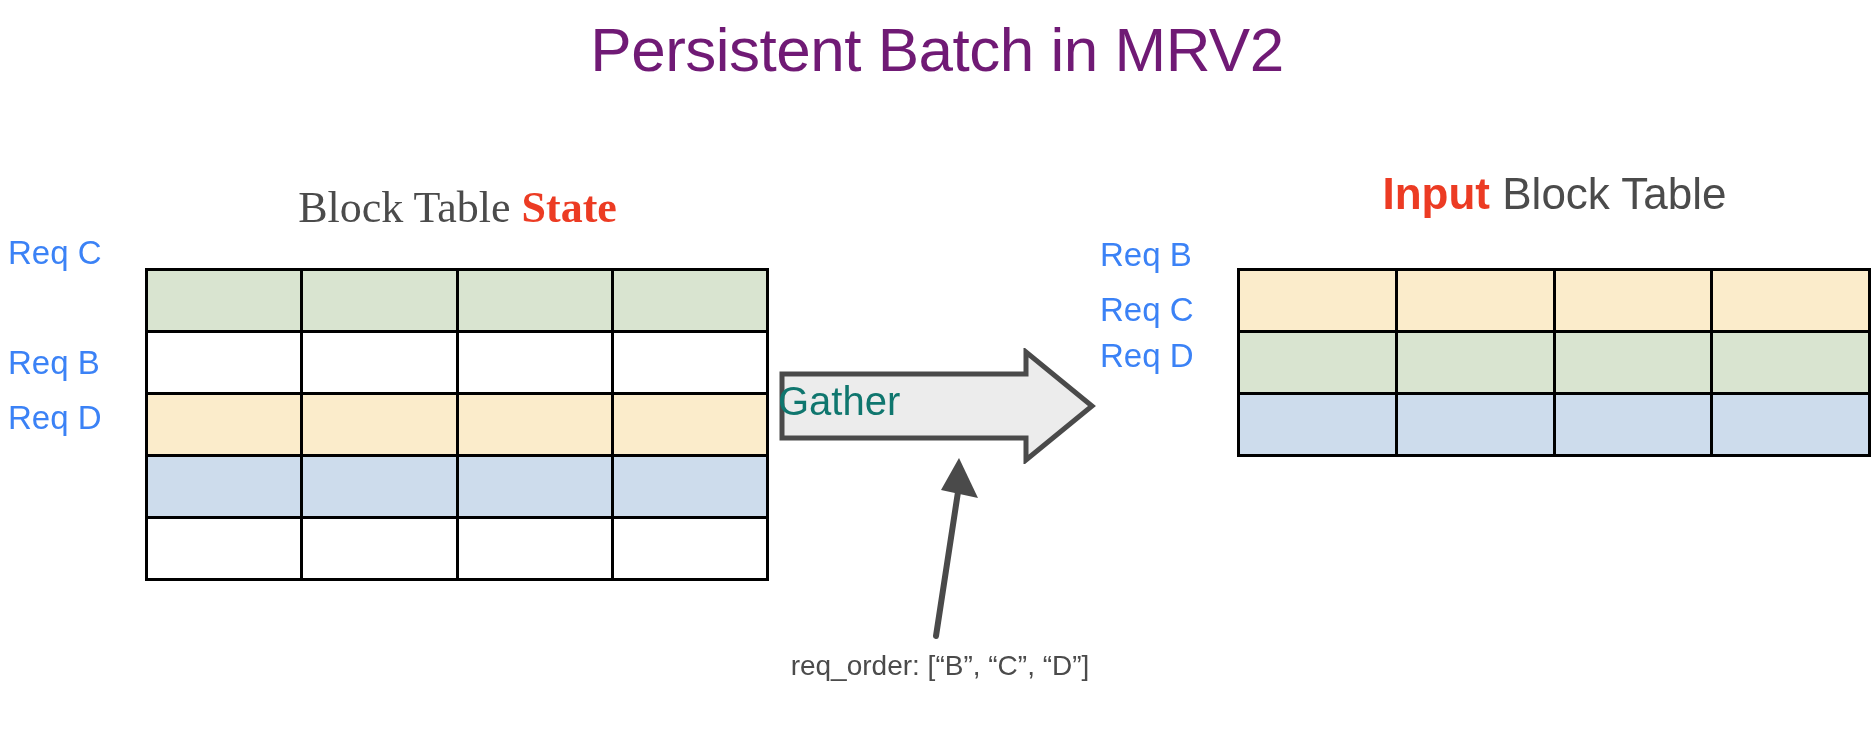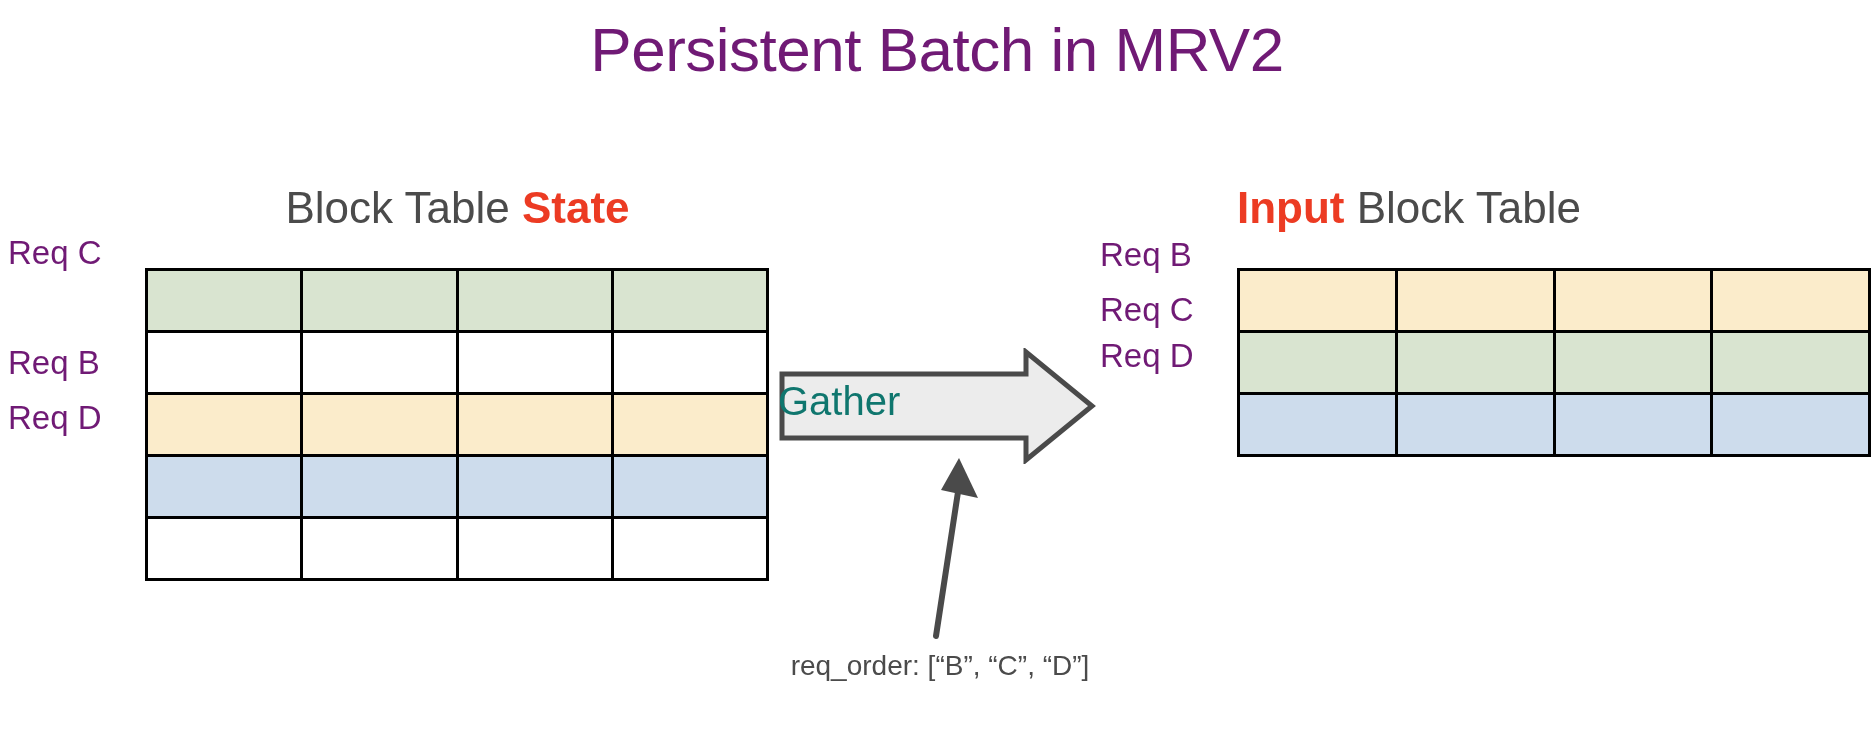--- a/index.html
+++ b/index.html
@@ -33,22 +33,22 @@
 
   
   .section-heading {
     position: absolute;
     font-size: 44px;
     line-height: 52px;
     font-weight: 400;
     color: #4b4b4b;
     white-space: nowrap;
   }
-  #left-heading  { left: 145px;  top: 182px; width: 625px; text-align: center; }
-  #right-heading { left: 1237px; top: 182px; width: 635px; }
+  #left-heading  { left: 145px;  top: 182px; width: 625px; text-align: center; font-family: Liberation Serif, serif; }
+  #right-heading { left: 1237px; top: 168px; width: 635px; text-align: center; }
   .accent-word {
     color: #ec3b23;
     font-weight: 700;
   }
 
   
   .block-table {
     position: absolute;
     border-collapse: collapse;
     table-layout: fixed;
@@ -74,21 +74,21 @@
   .cell-green { background: #d9e4d0 !important; }
   .cell-cream { background: #fbeccb !important; }
   .cell-blue  { background: #cddcec !important; }
   .cell-empty { background: #ffffff !important; }
 
   
   .row-label {
     position: absolute;
     font-size: 33px;
     line-height: 36px;
-    color: #701a75;
+    color: #3b82f6;
     white-space: nowrap;
   }
 
   
   #label-left-c { left: 8px;    top: 235px; width: 120px; text-align: left; }
   #label-left-b { left: 8px;    top: 345px; width: 120px; text-align: left; }
   #label-left-d { left: 8px;    top: 400px; width: 120px; text-align: left; }
   
   #label-right-b { left: 1100px; top: 237px; width: 120px; text-align: left; }
   #label-right-c { left: 1100px; top: 292px; width: 120px; text-align: left; }

